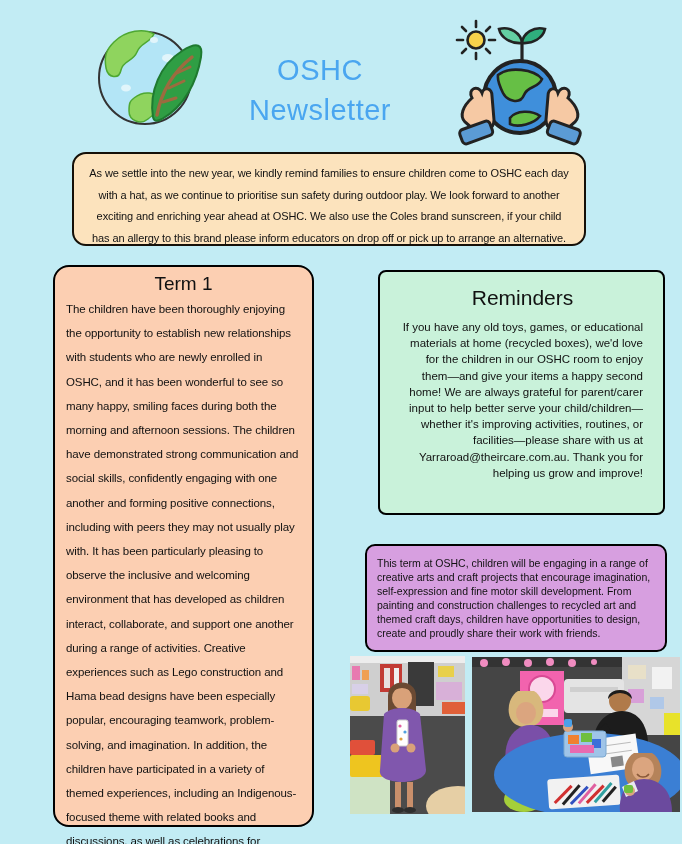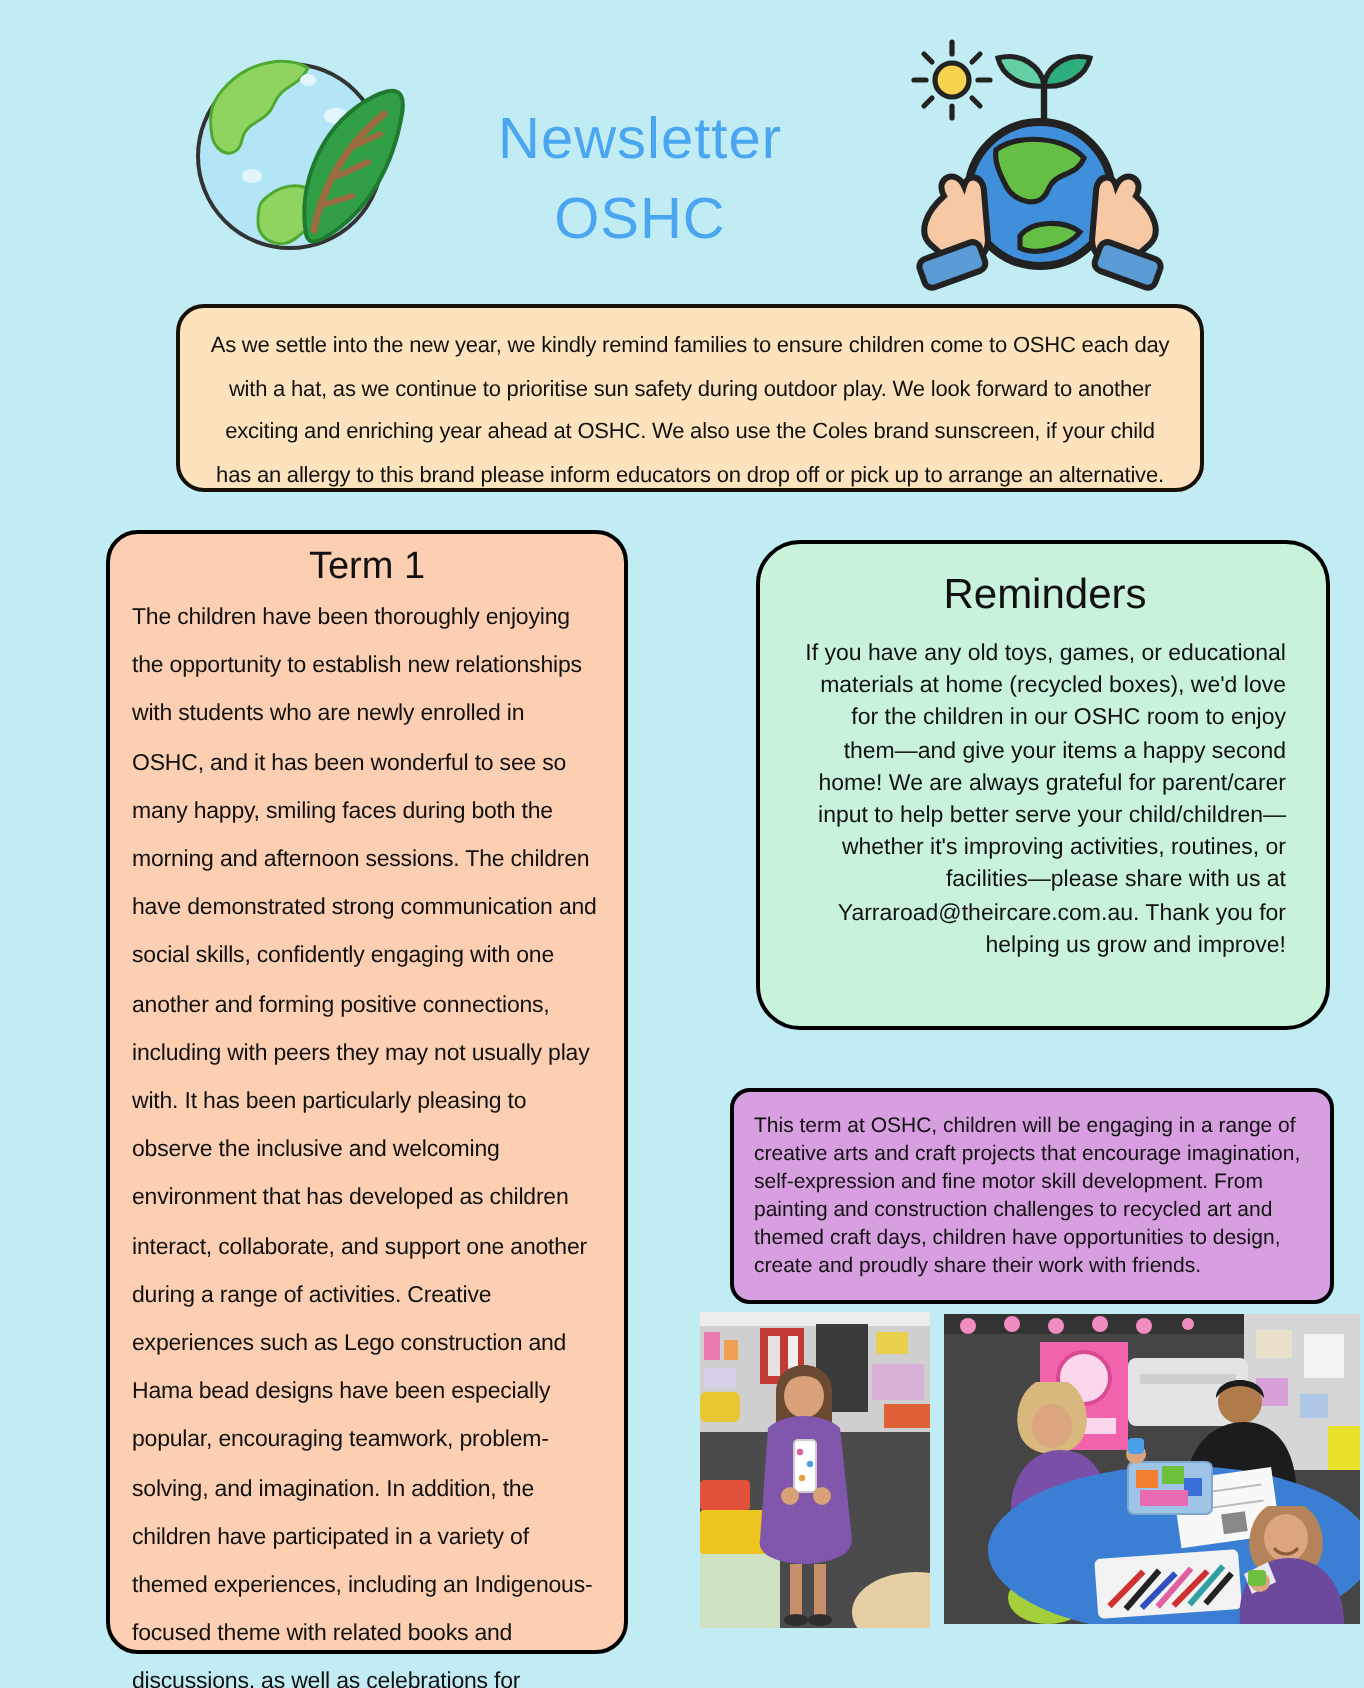--- a/index.html
+++ b/index.html
@@ -23,21 +23,21 @@
     color: #4aa6f0;
     font-size: 29px;
     line-height: 40px;
     letter-spacing: 0.5px;
   }
   #hands-illo { left: 452px; top: 8px; width: 136px; height: 140px; }
 
   
   .round-box { position: absolute; border: 2.5px solid #151008; }
   #notice-box {
-    left: 88px; top: 152px; width: 514px; height: 94px;
+    left: 72px; top: 152px; width: 514px; height: 94px;
     background: #fce3bd;
     border-radius: 14px;
     padding: 9px 14px 0 14px;
     text-align: center;
     font-size: 11px;
     letter-spacing: -0.1px;
     line-height: 21.5px;
   }
   #term1-box {
     left: 53px; top: 265px; width: 261px; height: 562px;
@@ -53,21 +53,21 @@
   }
   #term1-box .box-body {
     font-size: 11.5px;
     letter-spacing: -0.1px;
     line-height: 24.2px;
   }
   #reminders-box {
     left: 378px; top: 270px; width: 287px; height: 245px;
     background: #c9f2da;
     border-color: #000;
-    border-radius: 22px;
+    border-radius: 8px;
     padding: 12px 20px 0 22px;
   }
   #reminders-box .box-title {
     text-align: center;
     font-size: 21px;
     line-height: 28px;
     margin-bottom: 7px;
   }
   #reminders-box .box-body {
     font-size: 11.5px;
@@ -103,22 +103,22 @@
       <ellipse cx="72" cy="40" rx="6" ry="4" fill="#e1f5fb"></ellipse>
       <ellipse cx="30" cy="70" rx="5" ry="3.5" fill="#e1f5fb"></ellipse>
       <ellipse cx="58" cy="22" rx="4" ry="3" fill="#e1f5fb"></ellipse>
       <path d="M57 99 C53 74 64 47 86 33 C102 23 107 27 105 39 C101 63 89 88 66 101 C60 104 58 103 57 99 Z" fill="#2f9e44" stroke="#1f7a30" stroke-width="2"></path>
       <path d="M61 97 C65 76 76 55 96 39" stroke="#9c6b3f" stroke-width="3.5" fill="none" stroke-linecap="round"></path>
       <path d="M67 84 L80 80 M73 70 L88 63 M81 55 L94 49" stroke="#9c6b3f" stroke-width="3" fill="none" stroke-linecap="round"></path>
     </svg>
   </div>
 
   <div class="abs" id="page-title">
+    <div>OSHC</div>
     <div>Newsletter</div>
-    <div>OSHC</div>
   </div>
 
   <div class="abs" id="hands-illo">
     <svg viewBox="0 0 136 140" width="136" height="140" aria-hidden="true">
       <g stroke="#222" stroke-width="2.6" stroke-linecap="round">
         <line x1="24" y1="13" x2="24" y2="19"></line>
         <line x1="24" y1="45" x2="24" y2="51"></line>
         <line x1="5" y1="32" x2="11" y2="32"></line>
         <line x1="37" y1="32" x2="43" y2="32"></line>
         <line x1="10" y1="19" x2="14" y2="23"></line>

